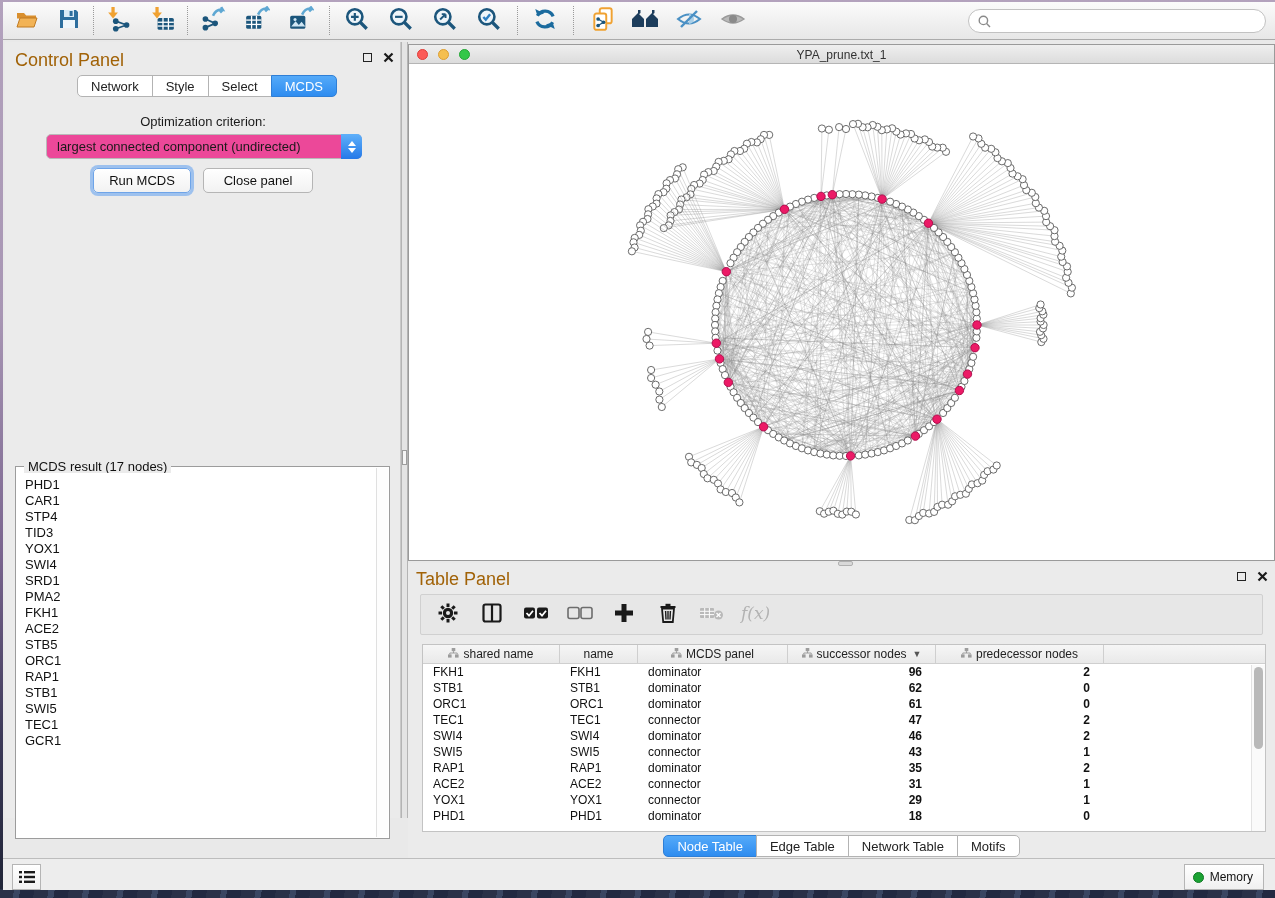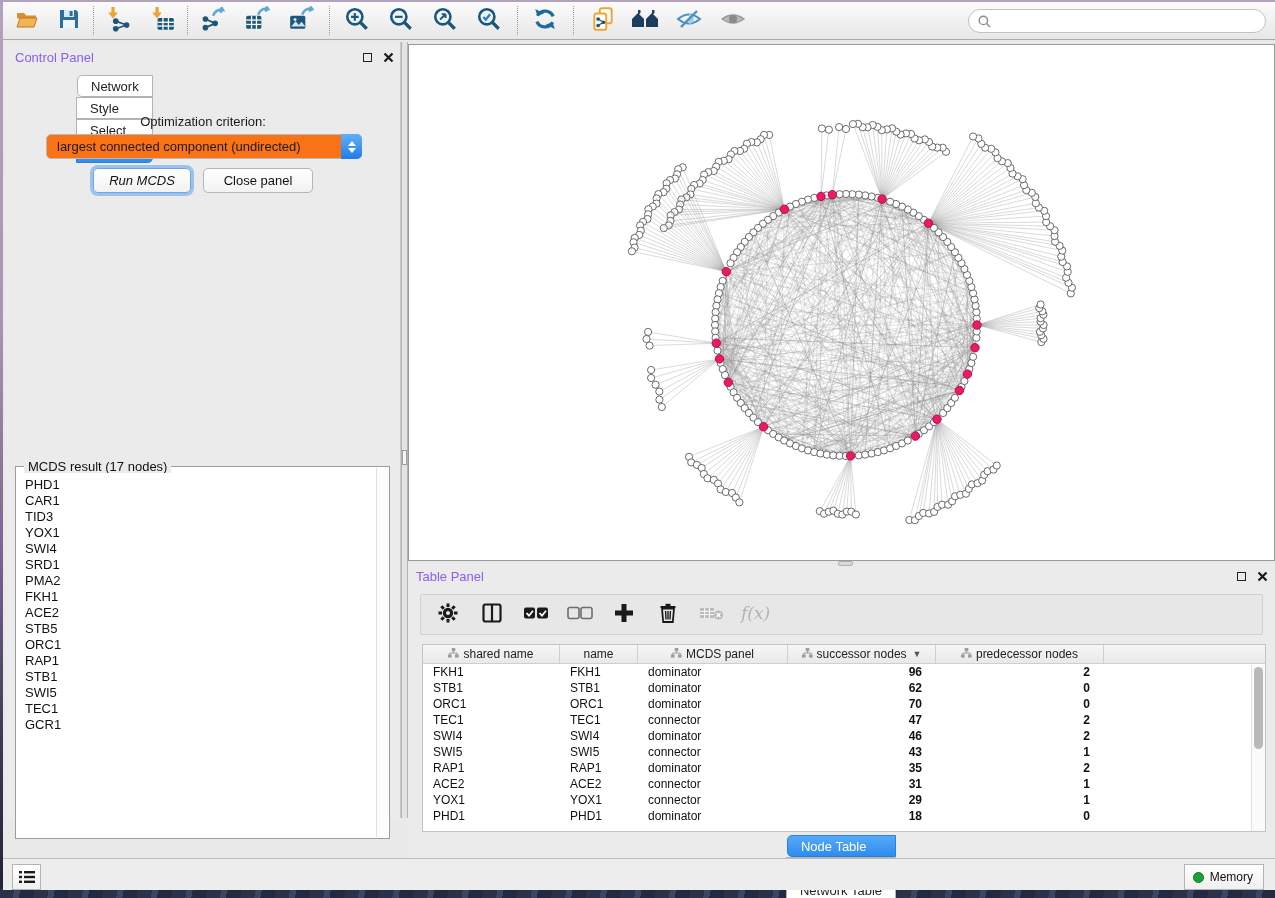--- a/index.html
+++ b/index.html
@@ -15,38 +15,38 @@
   .app{position:absolute;left:3px;top:2px;width:1272px;height:888px;background:#e9e9e9;}
   
   .toolbar{position:absolute;left:0;top:0;width:100%;height:38px;
     background:linear-gradient(180deg,#fbfbfb,#e7e7e7);border-bottom:1px solid #ababab;}
   .tb-btn{position:absolute;top:3px;width:36px;height:31px;display:flex;align-items:center;justify-content:center;border-radius:4px;cursor:default;}
   .tb-sep{position:absolute;top:4px;width:0;height:29px;border-left:1px dotted #9a9a9a;}
   .tb-search{position:absolute;right:9px;top:7px;width:298px;height:24px;background:#fff;border:1px solid #c2c2c2;border-radius:12px;display:flex;align-items:center;padding-left:9px;}
   .tb-search input{border:none;outline:none;flex:1;font-size:12px;background:transparent;font-family:inherit;}
   
   .cp{position:absolute;left:2px;top:40px;width:396px;height:776px;background:#ebebeb;border-right:1px solid #c9c9c9;}
-  .panel-title{position:absolute;left:10px;top:8px;font-size:13px;color:#8b5cf6;}
+  .panel-title{position:absolute;left:10px;top:8px;font-size:18px;color:#a16207;}
   .win-ctl{position:absolute;top:10px;width:11px;height:11px;display:flex;align-items:center;justify-content:center;}
   .sq{width:9px;height:9px;border:1.5px solid #222;background:transparent;}
-  .tabs{position:absolute;display:flex;flex-direction:column;}
+  .tabs{position:absolute;display:flex;}
   .tab{height:22px;padding:0 13px;background:#fff;border:1px solid #b3b3b3;margin-left:-1px;
        display:flex;align-items:center;font-size:13px;color:#222;}
   .tab:first-child{border-radius:5px 0 0 5px;margin-left:0;}
   .tab:last-child{border-radius:0 5px 5px 0;}
   .tab.active{background:linear-gradient(180deg,#55aaf9,#2e8cf0);border-color:#2f7fd6;color:#fff;}
   .cp-label{position:absolute;left:0;top:72px;width:396px;text-align:center;font-size:13px;color:#1a1a1a;}
-  .cp-select{position:absolute;left:41px;top:92px;width:316px;height:25px;background:#f97316;border:1px solid #b9b9b9;border-radius:5px;display:flex;align-items:center;}
+  .cp-select{position:absolute;left:41px;top:92px;width:316px;height:25px;background:#ec4899;border:1px solid #b9b9b9;border-radius:5px;display:flex;align-items:center;}
   .cp-select .val{flex:1;padding-left:10px;font-size:13px;white-space:nowrap;}
   .stepper{width:21px;height:25px;margin-right:-1px;border-radius:0 5px 5px 0;background:linear-gradient(180deg,#5fb0fa,#2579e8);display:flex;flex-direction:column;align-items:center;justify-content:center;gap:2px;}
   .stepper i{width:0;height:0;border-left:4px solid transparent;border-right:4px solid transparent;}
   .stepper .up{border-bottom:5px solid #fff;}
   .stepper .dn{border-top:5px solid #fff;}
   .btn{height:25px;background:linear-gradient(180deg,#ffffff,#f2f2f2);border:1px solid #b5b5b5;border-radius:5px;font-size:13px;color:#111;display:flex;align-items:center;justify-content:center;position:absolute;font-family:inherit;}
-  .btn.focus{box-shadow:0 0 0 3px rgba(105,165,240,.6);border-color:#6ea4e8;font-style:italic;}
+  .btn.focus{box-shadow:0 0 0 3px rgba(105,165,240,.6);border-color:#6ea4e8;}
   .groupbox{position:absolute;left:10px;top:424px;width:375px;height:373px;border:1px solid #9c9c9c;background:#fff;}
   .groupbox legend{position:absolute;left:8px;top:-8px;background:#ebebeb;padding:0 4px;font-size:13px;color:#111;}
   .mcds-list{position:absolute;left:1px;top:6px;right:13px;bottom:1px;background:#fff;overflow:hidden;padding:4px 0 0 8px;}
   .mcds-item{font-size:13px;line-height:16px;color:#111;}
   .mcds-scroll{position:absolute;top:1px;right:1px;bottom:1px;width:12px;background:#fdfdfd;border-left:1px solid #e0e0e0;}
   
   .vsplit{position:absolute;left:398px;top:40px;width:7px;height:776px;background:#e4e4e4;border-left:1px solid #b4b4b4;border-right:1px solid #b4b4b4;}
   .vsplit .grip{position:absolute;left:0px;top:408px;width:5px;height:15px;background:#f6f6f6;border:1px solid #9d9d9d;}
   .hgrip{position:absolute;left:430px;top:-2px;width:15px;height:5px;background:#d9d9d9;border:1px solid #b0b0b0;border-radius:2px;}
   
@@ -274,20 +274,21 @@
         </div>
     </div>
     <button class="btn focus" style="left:88px;top:126px;width:98px">Run MCDS</button>
     <button class="btn" style="left:198px;top:126px;width:110px">Close panel</button>
 
     <div class="groupbox">
       <legend>MCDS result (17 nodes)</legend>
       <div class="mcds-list" id="mcds-list">
           <div class="mcds-item">PHD1</div>
           <div class="mcds-item">CAR1</div>
+          <div class="mcds-item">STP4</div>
           <div class="mcds-item">TID3</div>
           <div class="mcds-item">YOX1</div>
           <div class="mcds-item">SWI4</div>
           <div class="mcds-item">SRD1</div>
           <div class="mcds-item">PMA2</div>
           <div class="mcds-item">FKH1</div>
           <div class="mcds-item">ACE2</div>
           <div class="mcds-item">STB5</div>
           <div class="mcds-item">ORC1</div>
           <div class="mcds-item">RAP1</div>
@@ -298,20 +299,26 @@
         </div>
       <div class="mcds-scroll"></div>
     </div>
   </div>
 
   <div class="vsplit">
       <div class="grip"></div>
     </div>
 
   <div class="net">
+    <div class="net-titlebar">
+      <div class="tl" style="left:8px;background:#fc5b57;border:1px solid #df3e3a"></div>
+      <div class="tl" style="left:29px;background:#f5bf4f;border:1px solid #dd9f33"></div>
+      <div class="tl" style="left:50px;background:#33c748;border:1px solid #23a635"></div>
+      <div class="net-title">YPA_prune.txt_1</div>
+    </div>
     <svg class="net-canvas" id="net-canvas" width="865" height="496">
         <line x1="381.0" y1="379.4" x2="306.0" y2="261.0" stroke="#8a8a8a" stroke-opacity="0.28" stroke-width="0.7"></line>
         <line x1="567.4" y1="273.8" x2="437.0" y2="392.0" stroke="#8a8a8a" stroke-opacity="0.28" stroke-width="0.7"></line>
         <line x1="487.1" y1="140.0" x2="331.8" y2="339.0" stroke="#8a8a8a" stroke-opacity="0.28" stroke-width="0.7"></line>
         <line x1="392.9" y1="137.7" x2="399.0" y2="386.4" stroke="#8a8a8a" stroke-opacity="0.28" stroke-width="0.7"></line>
         <line x1="423.3" y1="130.7" x2="308.5" y2="286.6" stroke="#8a8a8a" stroke-opacity="0.28" stroke-width="0.7"></line>
         <line x1="417.8" y1="131.4" x2="473.1" y2="135.1" stroke="#8a8a8a" stroke-opacity="0.28" stroke-width="0.7"></line>
         <line x1="498.8" y1="376.5" x2="364.2" y2="152.1" stroke="#8a8a8a" stroke-opacity="0.28" stroke-width="0.7"></line>
         <line x1="468.8" y1="133.9" x2="321.5" y2="322.8" stroke="#8a8a8a" stroke-opacity="0.28" stroke-width="0.7"></line>
         <line x1="456.2" y1="390.6" x2="386.9" y2="382.0" stroke="#8a8a8a" stroke-opacity="0.28" stroke-width="0.7"></line>
@@ -1507,21 +1514,21 @@
             <div class="td" style="width: 137px;">STB1</div>
             <div class="td" style="width: 78px;">STB1</div>
             <div class="td" style="width: 150px;">dominator</div>
             <div class="td num" style="width: 148px;">62</div>
             <div class="td num" style="width: 168px;">0</div>
           </div>
           <div class="tr">
             <div class="td" style="width: 137px;">ORC1</div>
             <div class="td" style="width: 78px;">ORC1</div>
             <div class="td" style="width: 150px;">dominator</div>
-            <div class="td num" style="width: 148px;">70</div>
+            <div class="td num" style="width: 148px;">61</div>
             <div class="td num" style="width: 168px;">0</div>
           </div>
           <div class="tr">
             <div class="td" style="width: 137px;">TEC1</div>
             <div class="td" style="width: 78px;">TEC1</div>
             <div class="td" style="width: 150px;">connector</div>
             <div class="td num" style="width: 148px;">47</div>
             <div class="td num" style="width: 168px;">2</div>
           </div>
           <div class="tr">

